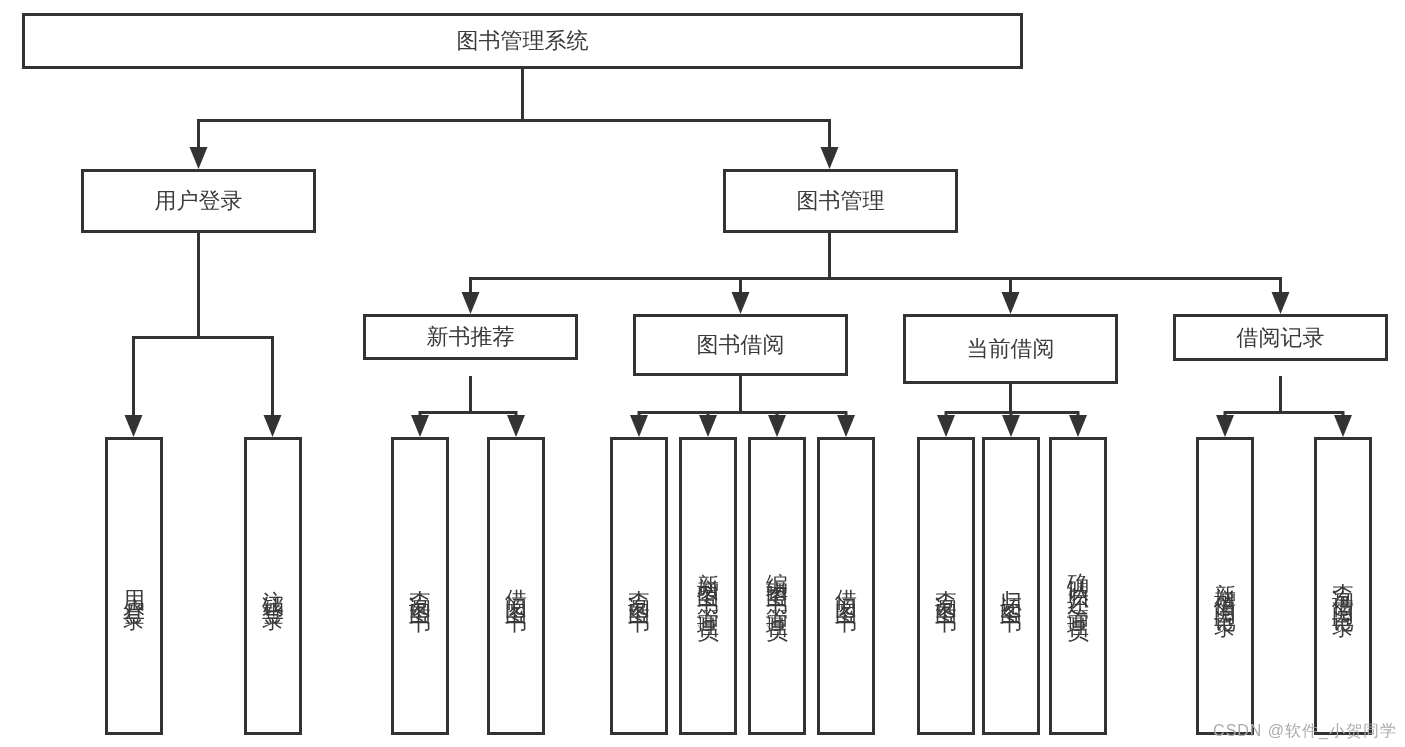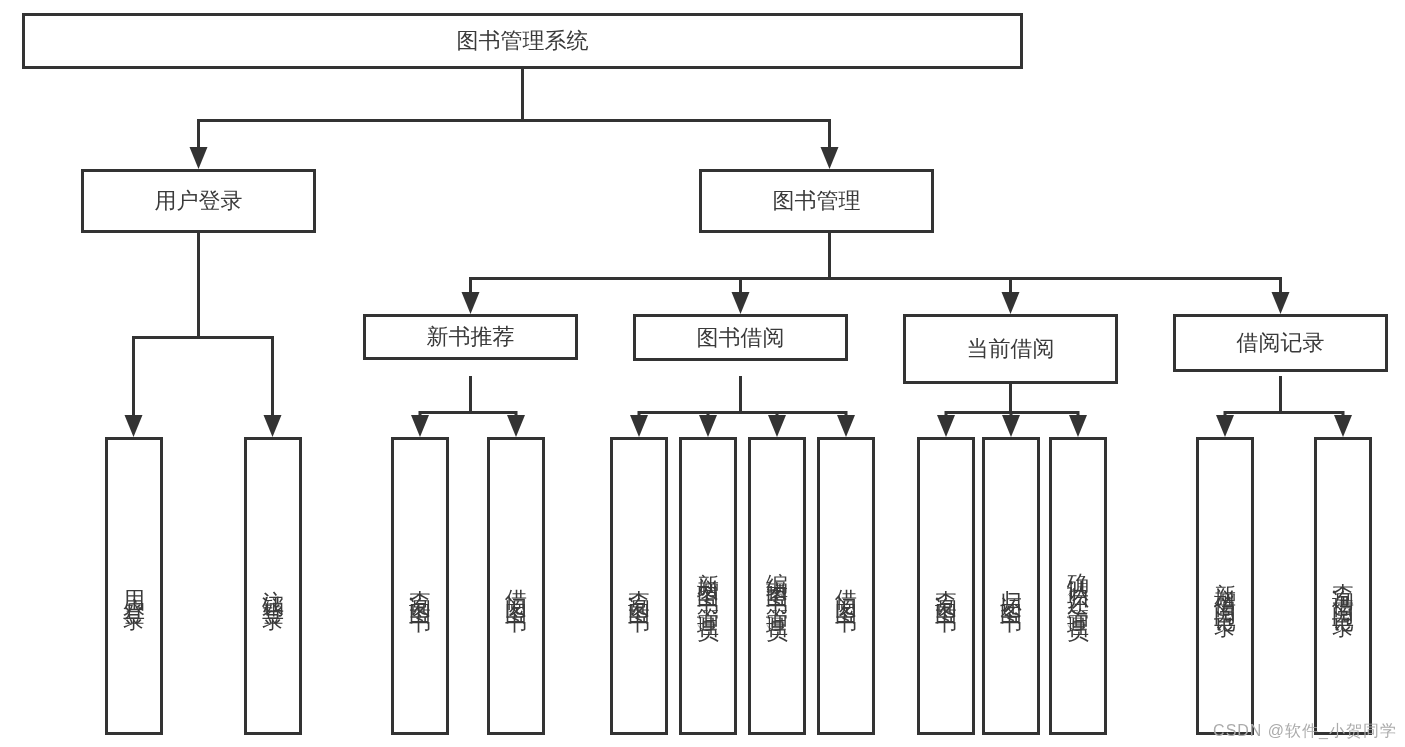--- a/index.html
+++ b/index.html
@@ -80,26 +80,26 @@
 
     <path class="edge" d="M1280.5 376 V411"></path>
     <path class="edge" d="M1225 431 V412.5 H1343 V431"></path>
     <polygon class="arrow" points="1216,415 1234,415 1225,437"></polygon>
     <polygon class="arrow" points="1334,415 1352,415 1343,437"></polygon>
   </svg>
 
   <div class="node" style="left:22px; top:13px; width:1001px; height:56px;">图书管理系统</div>
 
   <div class="node" style="left:81px; top:169px; width:235px; height:64px;">用户登录</div>
-  <div class="node" style="left:699px; top:169px; width:235px; height:64px;">图书管理</div>
+  <div class="node" style="left:723px; top:169px; width:235px; height:64px;">图书管理</div>
 
   <div class="node" style="left:363px; top:314px; width:215px; height:46px;">新书推荐</div>
-  <div class="node" style="left:633px; top:314px; width:215px; height:47px;">图书借阅</div>
+  <div class="node" style="left:633px; top:314px; width:215px; height:62px;">图书借阅</div>
   <div class="node" style="left:903px; top:314px; width:215px; height:70px;">当前借阅</div>
-  <div class="node" style="left:1173px; top:314px; width:215px; height:58px;">借阅记录</div>
+  <div class="node" style="left:1173px; top:314px; width:215px; height:47px;">借阅记录</div>
 
   <div class="node vert" style="left:105px; top:437px; width:58px; height:298px;">用户登录</div>
   <div class="node vert" style="left:244px; top:437px; width:58px; height:298px;">注销登录</div>
 
   <div class="node vert" style="left:391px; top:437px; width:58px; height:298px;">查询图书</div>
   <div class="node vert" style="left:487px; top:437px; width:58px; height:298px;">借阅图书</div>
 
   <div class="node vert" style="left:610px; top:437px; width:58px; height:298px;">查询图书</div>
   <div class="node vert" style="left:679px; top:437px; width:58px; height:298px;">新增图书（管理员）</div>
   <div class="node vert" style="left:748px; top:437px; width:58px; height:298px;">编辑图书（管理员）</div>

